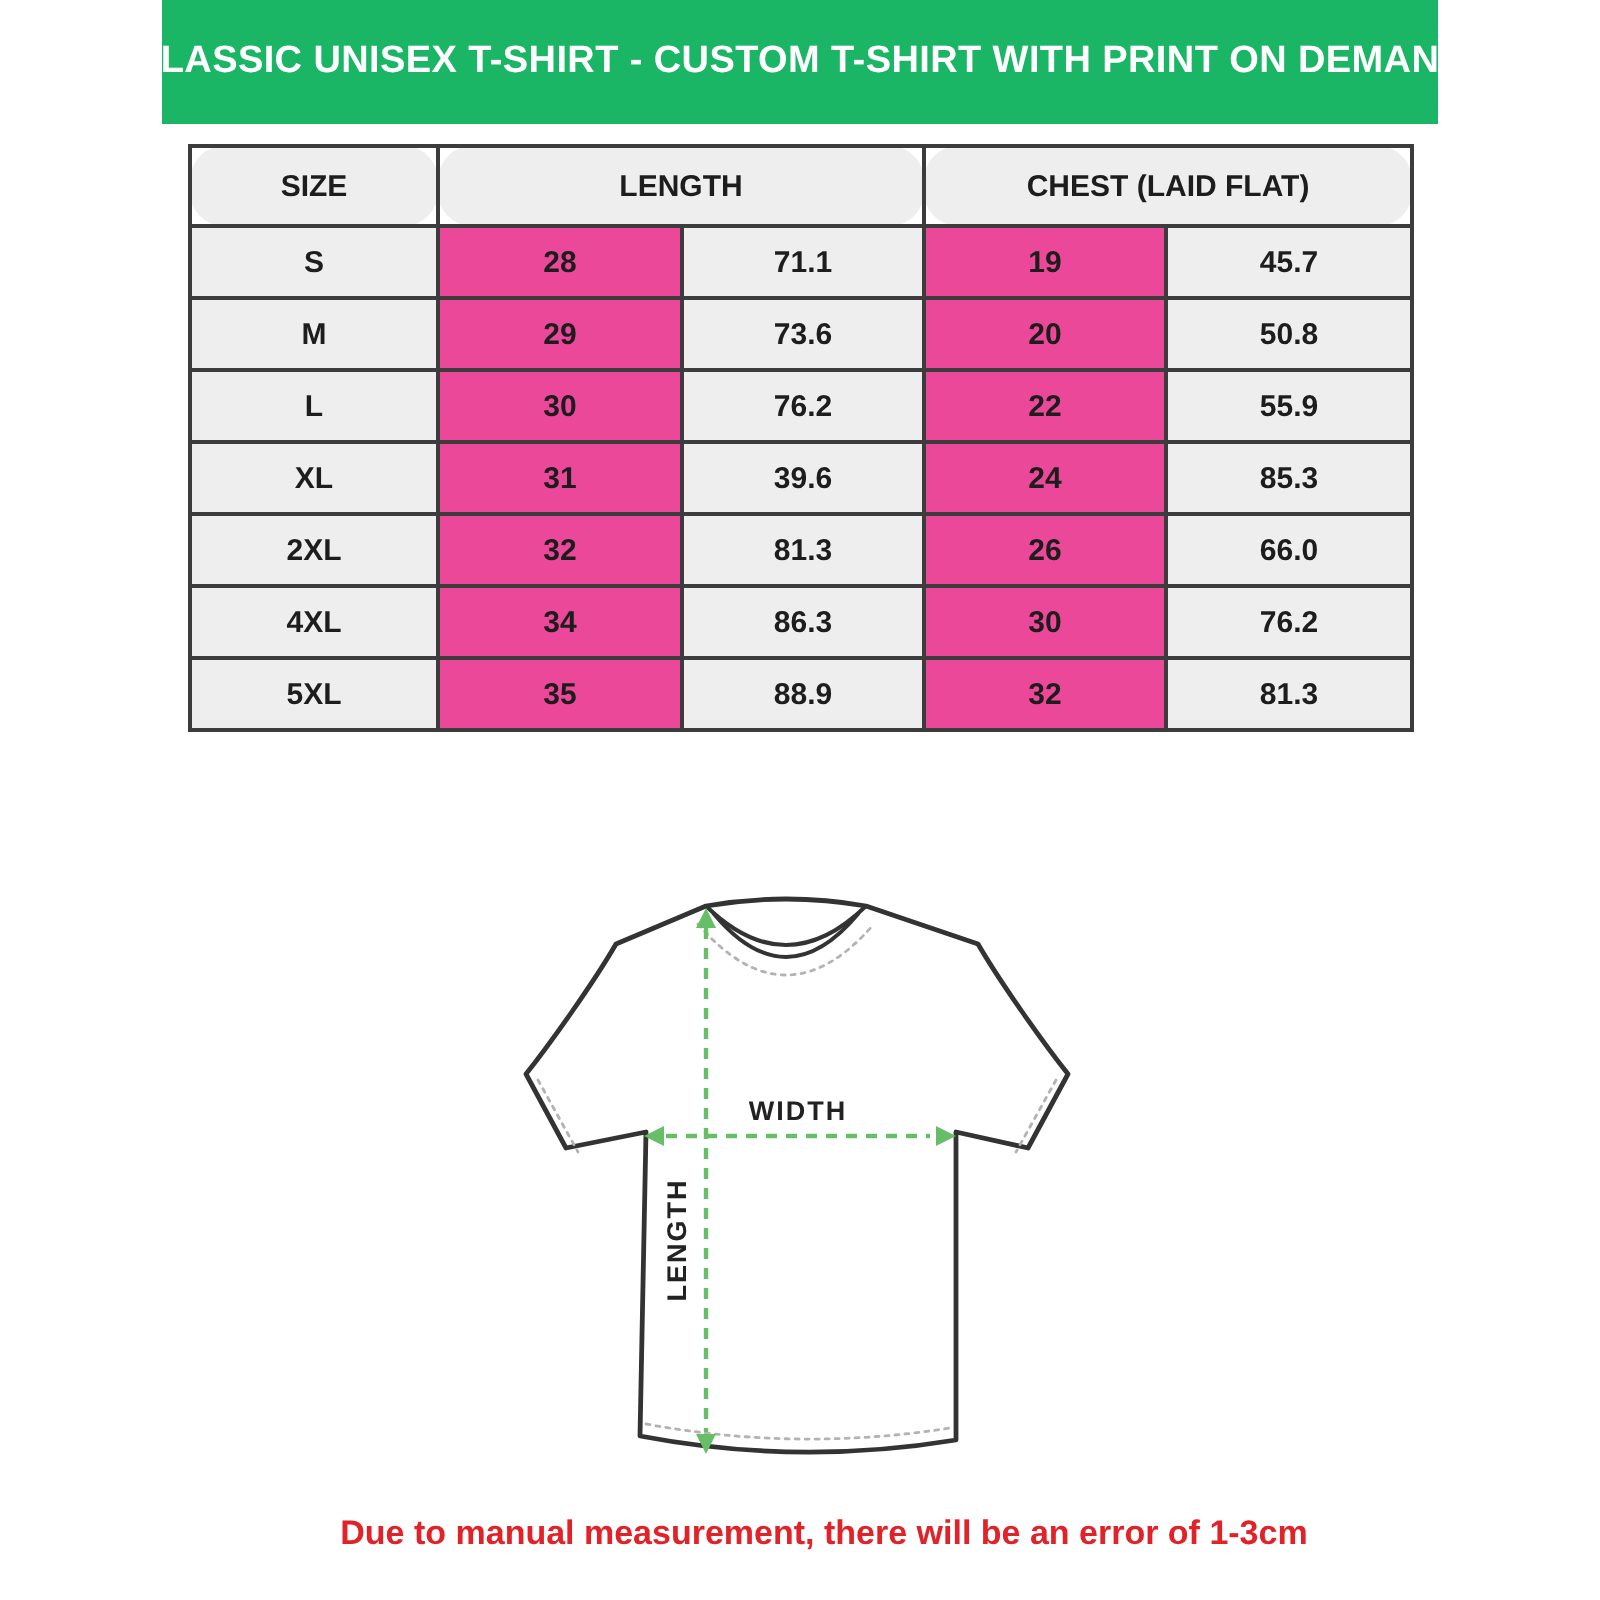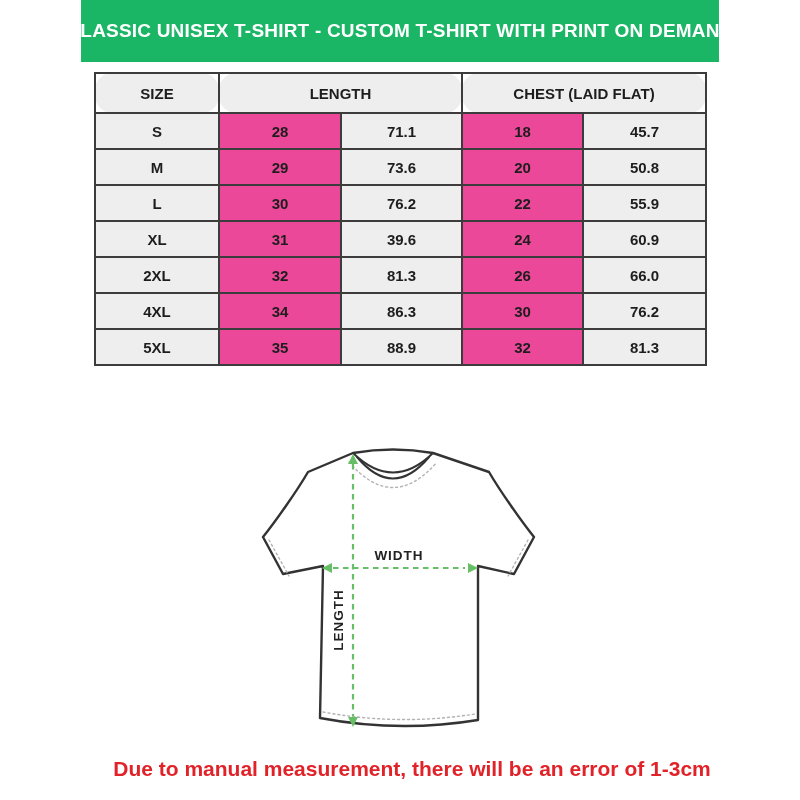--- a/index.html
+++ b/index.html
@@ -43,21 +43,21 @@
   .tshirt-diagram{position:absolute;left:230px;top:420px;width:340px;height:340px;}
   .tee-outline{fill:#ffffff;stroke:var(--outline);stroke-width:2.4;stroke-linejoin:round;}
   .tee-line{fill:none;stroke:var(--outline);stroke-width:2;stroke-linecap:round;}
   .tee-stitch{fill:none;stroke:var(--stitch-gray);stroke-width:1.4;stroke-dasharray:2 3;stroke-linecap:round;}
   .arrow-line{fill:none;stroke:var(--arrow-green);stroke-width:2.2;stroke-dasharray:5.5 4.5;}
   .arrow-head{fill:var(--arrow-green);stroke:none;}
   .diagram-label{font-family:"Liberation Sans",sans-serif;font-size:13.5px;font-weight:bold;fill:#222222;letter-spacing:1px;}
 
   .note{
     position:absolute;left:0;top:757px;width:800px;
-    text-align:center;font-size:21px;font-weight:bold;color:var(--note-red);padding-left:24px;
+    text-align:center;font-size:17px;font-weight:bold;color:var(--note-red);padding-left:24px;
   }
 </style>
 </head>
 <body>
 
 <div class="page">
 
   <div class="banner">
     <div class="banner-title">CLASSIC UNISEX T-SHIRT - CUSTOM T-SHIRT WITH PRINT ON DEMAND</div>
   </div>
@@ -75,21 +75,21 @@
         <th>SIZE</th>
         <th colspan="2">LENGTH</th>
         <th colspan="2">CHEST (LAID FLAT)</th>
       </tr>
     </thead>
     <tbody>
         <tr>
           <td class="shade">S</td>
           <td>28</td>
           <td class="shade">71.1</td>
-          <td>18</td>
+          <td>19</td>
           <td class="shade">45.7</td>
         </tr>
         <tr>
           <td class="shade">M</td>
           <td>29</td>
           <td class="shade">73.6</td>
           <td>20</td>
           <td class="shade">50.8</td>
         </tr>
         <tr>
@@ -97,21 +97,21 @@
           <td>30</td>
           <td class="shade">76.2</td>
           <td>22</td>
           <td class="shade">55.9</td>
         </tr>
         <tr>
           <td class="shade">XL</td>
           <td>31</td>
           <td class="shade">39.6</td>
           <td>24</td>
-          <td class="shade">60.9</td>
+          <td class="shade">85.3</td>
         </tr>
         <tr>
           <td class="shade">2XL</td>
           <td>32</td>
           <td class="shade">81.3</td>
           <td>26</td>
           <td class="shade">66.0</td>
         </tr>
         <tr>
           <td class="shade">4XL</td>

